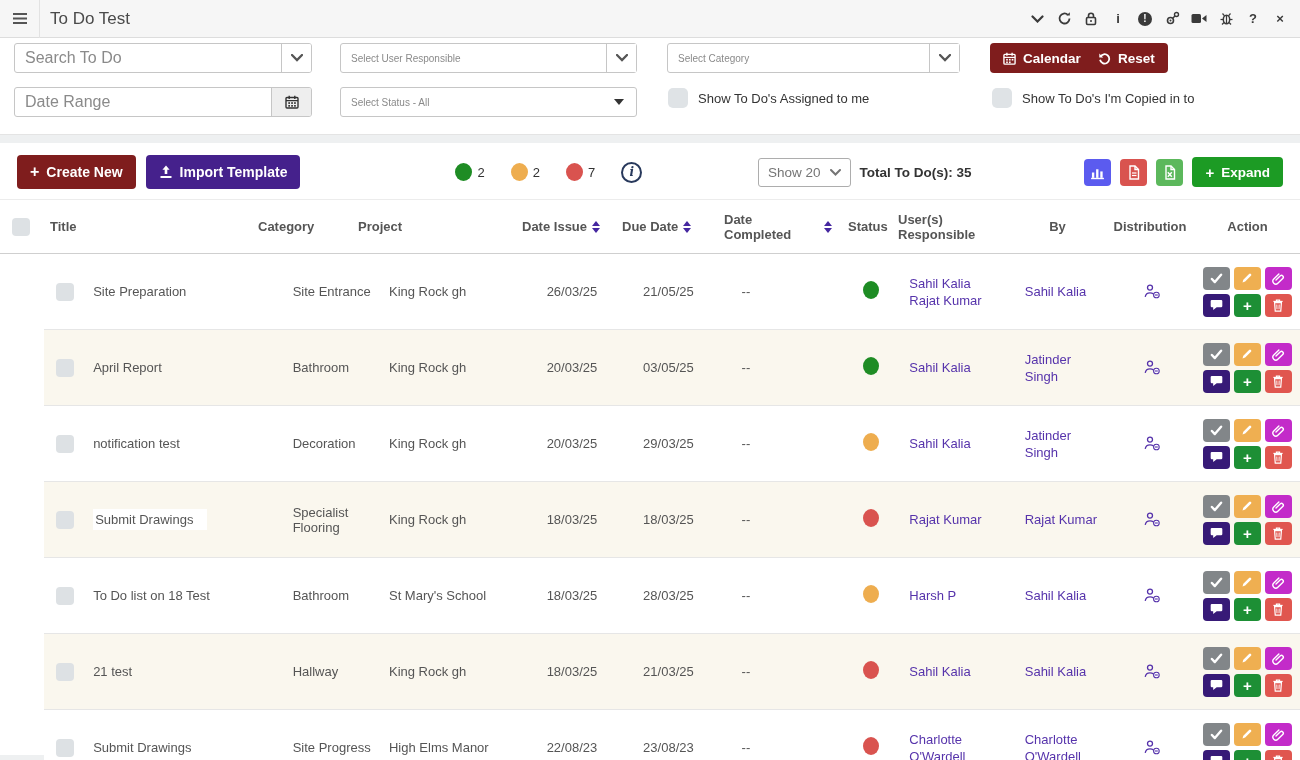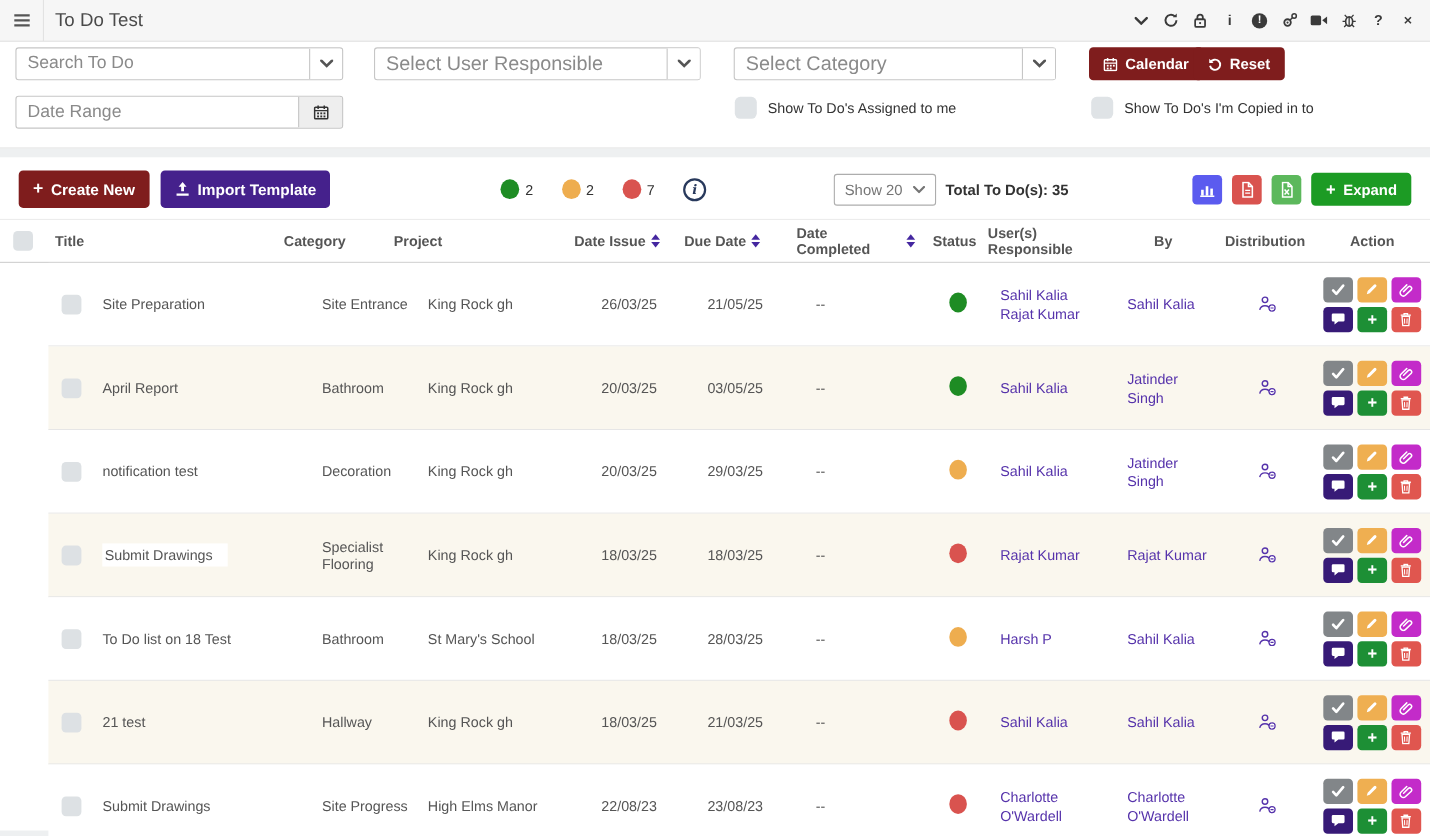--- a/index.html
+++ b/index.html
@@ -24,21 +24,21 @@
   .f-abs { position:absolute; }
   .inp-group { display:flex; height:30px; border:1px solid #c6c6c6; border-radius:3px; background:#fff; overflow:hidden; }
   .inp-group input { border:none; outline:none; padding:0 10px; font-size:16px; color:#0c4a6e;
     flex:1; font-family:inherit; background:transparent; }
   .inp-group input::placeholder { color:#8a8a8a; opacity:1; }
   .grp-btn { width:30px; display:flex; align-items:center; justify-content:center;
     border-left:1px solid #c6c6c6; background:#fff; cursor:pointer; }
   .grp-btn.gray { background:#eee; width:40px; }
   .fake-select { display:flex; align-items:center; height:30px; border:1px solid #c6c6c6;
     border-radius:3px; background:#fff; cursor:pointer; }
-  .fake-select .ph { flex:1; padding:0 10px; font-size:18px; color:#8a8a8a; }
+  .fake-select .ph { flex:1; padding:0 10px; font-size:10px; color:#8a8a8a; }
   .caret-solid { width:0; height:0; border-left:5px solid transparent; border-right:5px solid transparent;
     border-top:6px solid #333; margin-right:12px; }
   .btn { display:inline-flex; align-items:center; gap:7px; border:none; border-radius:4px;
     color:#fff; font-size:13.5px; font-weight:bold; cursor:pointer; padding:0 13px; height:30px;
     font-family:inherit; }
   .btn-purple { background:#7f1d1d; }
   .chk-row { display:flex; align-items:center; gap:10px; cursor:pointer;justify-content:space-between; }
   .chk-box { width:20px; height:20px; border-radius:5px; background:#dfe3e6; }
   .chk-label { font-size:13px; color:#333; }
 
@@ -60,21 +60,21 @@
   .total-label { font-size:13.5px; font-weight:bold; color:#333; margin-left:8px; }
   .mini-btn { width:27px; height:27px; border:none; border-radius:4px; display:flex; align-items:center;
     justify-content:center; cursor:pointer; }
   .mb-chart { background:#5b5bef; margin-left:113px; }
   .mb-pdf { background:#d9534f; margin-left:9px; }
   .mb-excel { background:#5cb85c; margin-left:9px; }
   .btn-expand { background:#1c9b24; margin-left:9px; height:30px; }
 
   
   .thead { display:flex; align-items:center; border-top:1px solid #ececec; border-bottom:1px solid #cfcfcf;
-    height:40px; }
+    height:55px; }
   .thead .cell { font-size:13px; font-weight:bold; color:#555; }
   .th-sort { color:#4527a0; display:flex; align-items:center; gap:5px; }
   .sorter { display:inline-flex; flex-direction:column; gap:2px; }
   .sorter .up { width:0; height:0; border-left:4px solid transparent; border-right:4px solid transparent;
     border-bottom:5px solid #4527a0; }
   .sorter .dn { width:0; height:0; border-left:4px solid transparent; border-right:4px solid transparent;
     border-top:5px solid #4527a0; }
   .cell { padding:0 8px; }
   .c-check { width:40px; display:flex; justify-content:flex-start; padding-left:12px; }
   .c-title { width:210px; padding-left:10px; }
@@ -235,20 +235,24 @@
           <line x1="1" y1="5.6" x2="13" y2="5.6" stroke="#333" stroke-width="1.2"></line>
           <rect x="3.3" y="7.2" width="1.7" height="1.7" fill="#333"></rect>
           <rect x="6.2" y="7.2" width="1.7" height="1.7" fill="#333"></rect>
           <rect x="9.1" y="7.2" width="1.7" height="1.7" fill="#333"></rect>
           <rect x="3.3" y="10" width="1.7" height="1.7" fill="#333"></rect>
           <rect x="6.2" y="10" width="1.7" height="1.7" fill="#333"></rect>
           <rect x="9.1" y="10" width="1.7" height="1.7" fill="#333"></rect>
         </svg>
       </span>
   </div>
+  <div class="f-abs fake-select" style="left:340px; top:49px; width:297px;">
+    <span class="ph">Select Status - All</span>
+    <span class="caret-solid"></span>
+  </div>
   <div class="f-abs chk-row" style="left:668px; top:50px;">
     <span class="chk-box"></span>
     <span class="chk-label">Show To Do's Assigned to me</span>
   </div>
   <div class="f-abs chk-row" style="left:992px; top:50px;">
     <span class="chk-box"></span>
     <span class="chk-label">Show To Do's I'm Copied in to</span>
   </div>
 </div>
 

